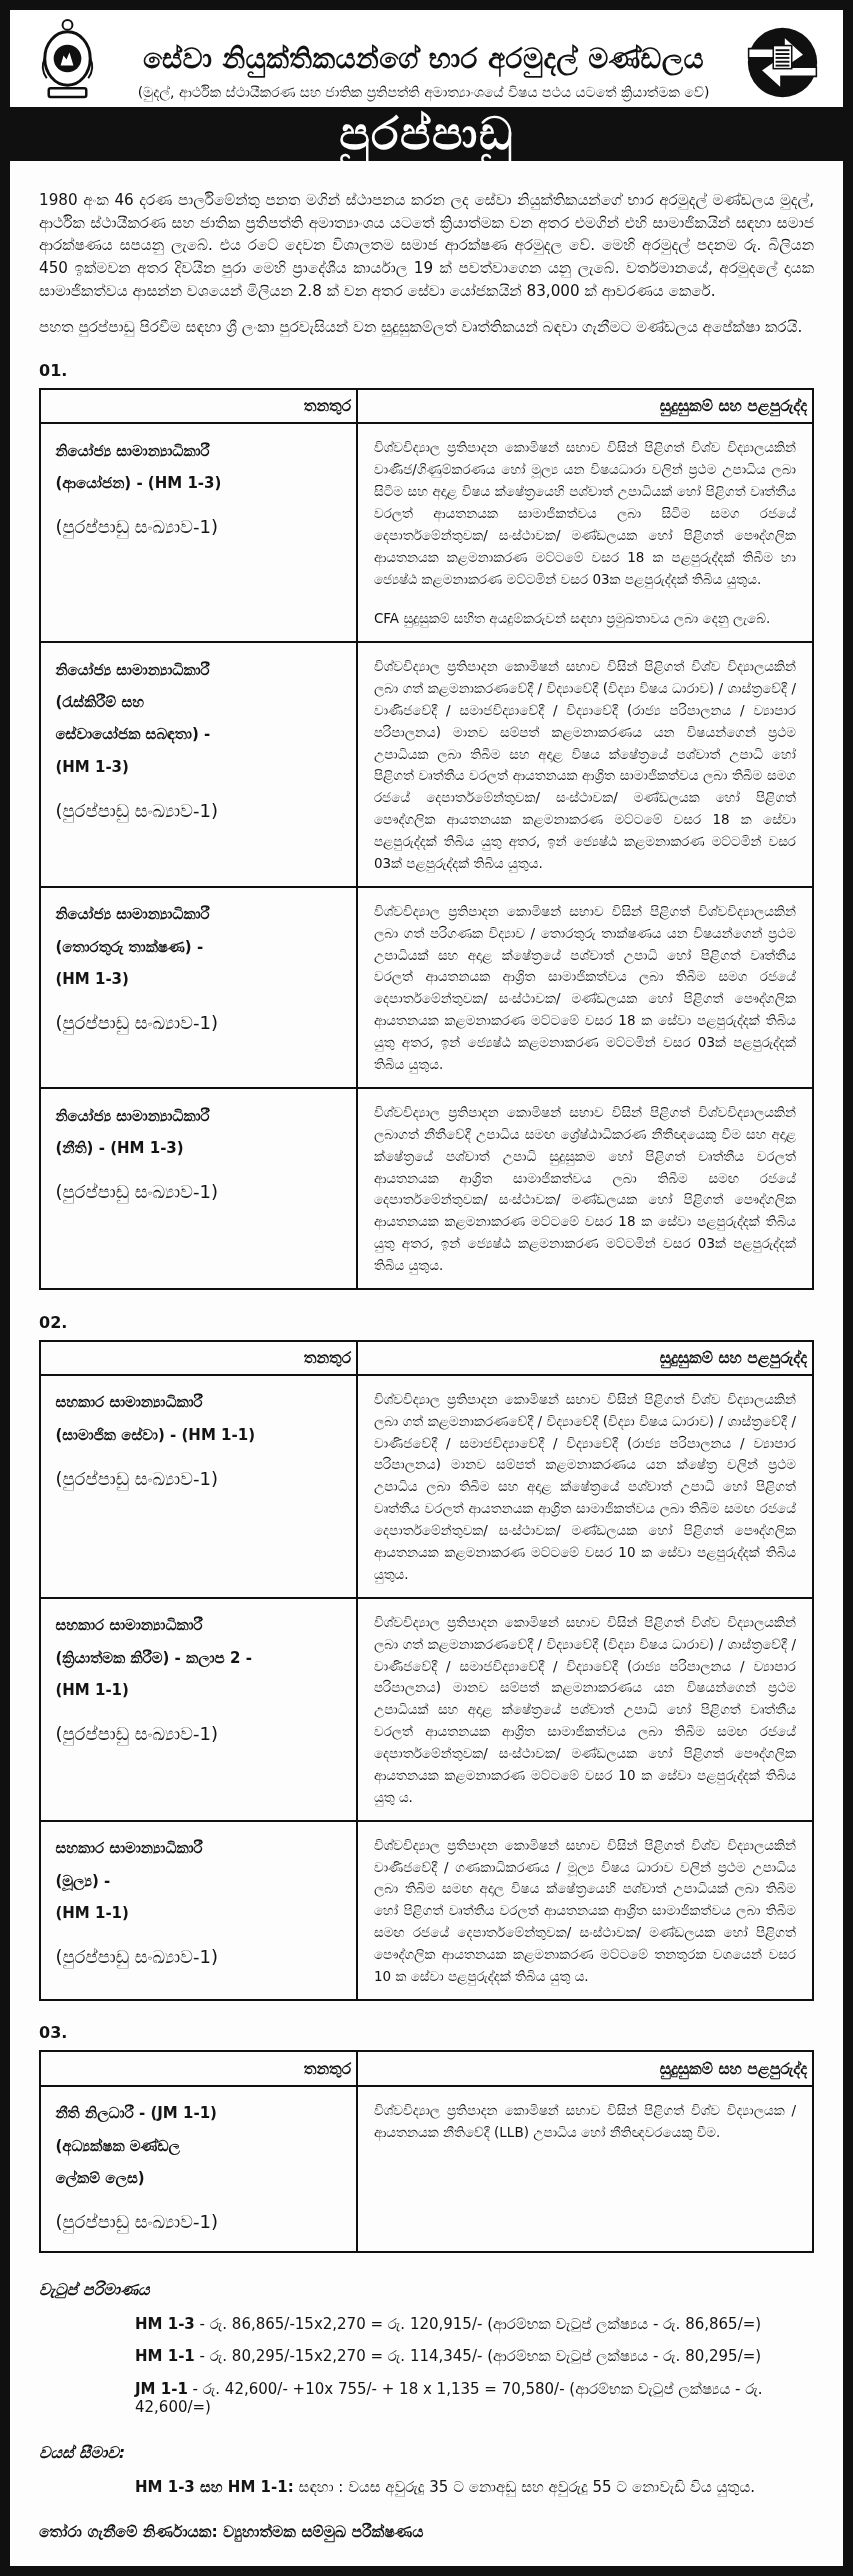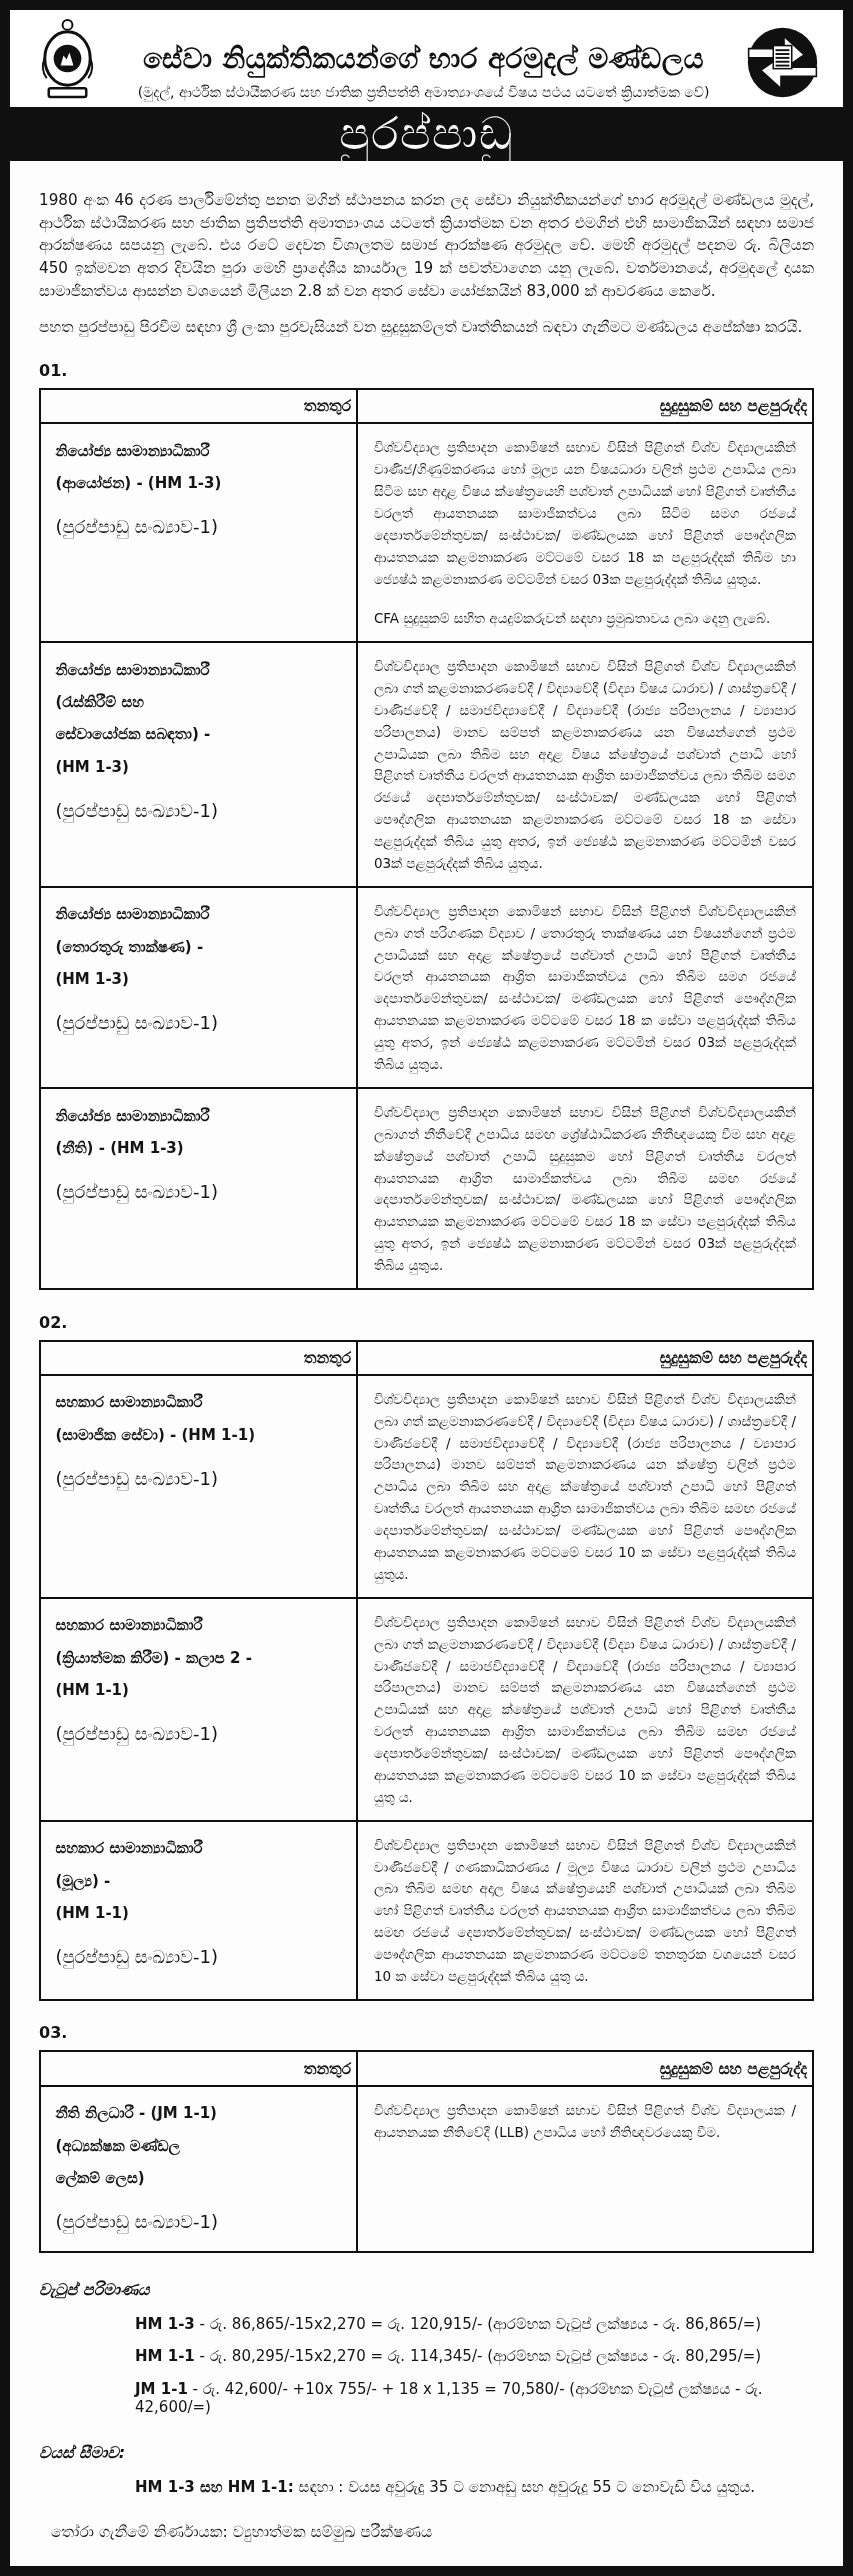--- a/index.html
+++ b/index.html
@@ -14,21 +14,21 @@
 
   
   .header { height:104px; padding:8px 19px 6.4px; display:flex; align-items:flex-end; gap:13px; background:#fff; }
   .emblem { width:77px; flex:none; display:flex; justify-content:center; }
   .header-text { flex:1; text-align:center; }
   .org-name { font-size:28px; font-weight:700; letter-spacing:0.4px; }
   .org-subtitle { font-size:14px; margin-top:8px; }
   .etf-logo { width:83px; flex:none; display:flex; justify-content:center; }
 
   .banner { height:72px; background:#101010; display:flex; align-items:center; justify-content:center; }
-  .banner-title { color:#fff; font-size:45px; font-weight:400; letter-spacing:1.6px; }
+  .banner-title { color:#fff; font-size:45px; font-weight:700; letter-spacing:1.6px; }
 
   
   .content { flex:1; padding:14.4px 29px 8px; }
   .intro-p { font-size:15.2px; line-height:1.5; text-align:justify; margin:13px 0; }
   .sec-num { font-size:16px; font-weight:700; margin:22.5px 0 8px; }
 
   table.vtable { width:100%; border-collapse:collapse; border:2px solid #101010; margin-bottom:4.8px; }
   table.vtable th, table.vtable td { border:2px solid #101010; vertical-align:top; }
   table.vtable th { padding:7.2px 4.8px; font-size:15.6px; text-align:right; }
   col.c1 { width:41%; } col.c2 { width:59%; }
@@ -36,21 +36,21 @@
   .pos-line { margin-bottom:14.4px; }
   .vac { font-weight:400; margin-top:24px; font-size:18px; }
   td.qual { padding:13px 16px 11.2px; font-size:13.5px; line-height:1.62; text-align:justify; }
   td.qual p { margin:0 0 17.6px; }
   td.qual p:last-child { margin-bottom:0; }
 
   .block-heading { font-size:16px; font-weight:700; margin:27px 0 16px;font-style:italic; }
   .indent-line { margin:14.4px 0 14.4px 96px; font-size:15px; }
   .indent-line b { font-weight:700; }
 
-  .selection-line { font-size:15.6px; font-weight:400; margin:27px 12px; }
+  .selection-line { font-size:15.6px; font-weight:700; margin:27px 0; }
 
   
   svg { display:block; }
 </style>
 </head>
 <body>
 
 <div class="page">
 
   <div class="header">

